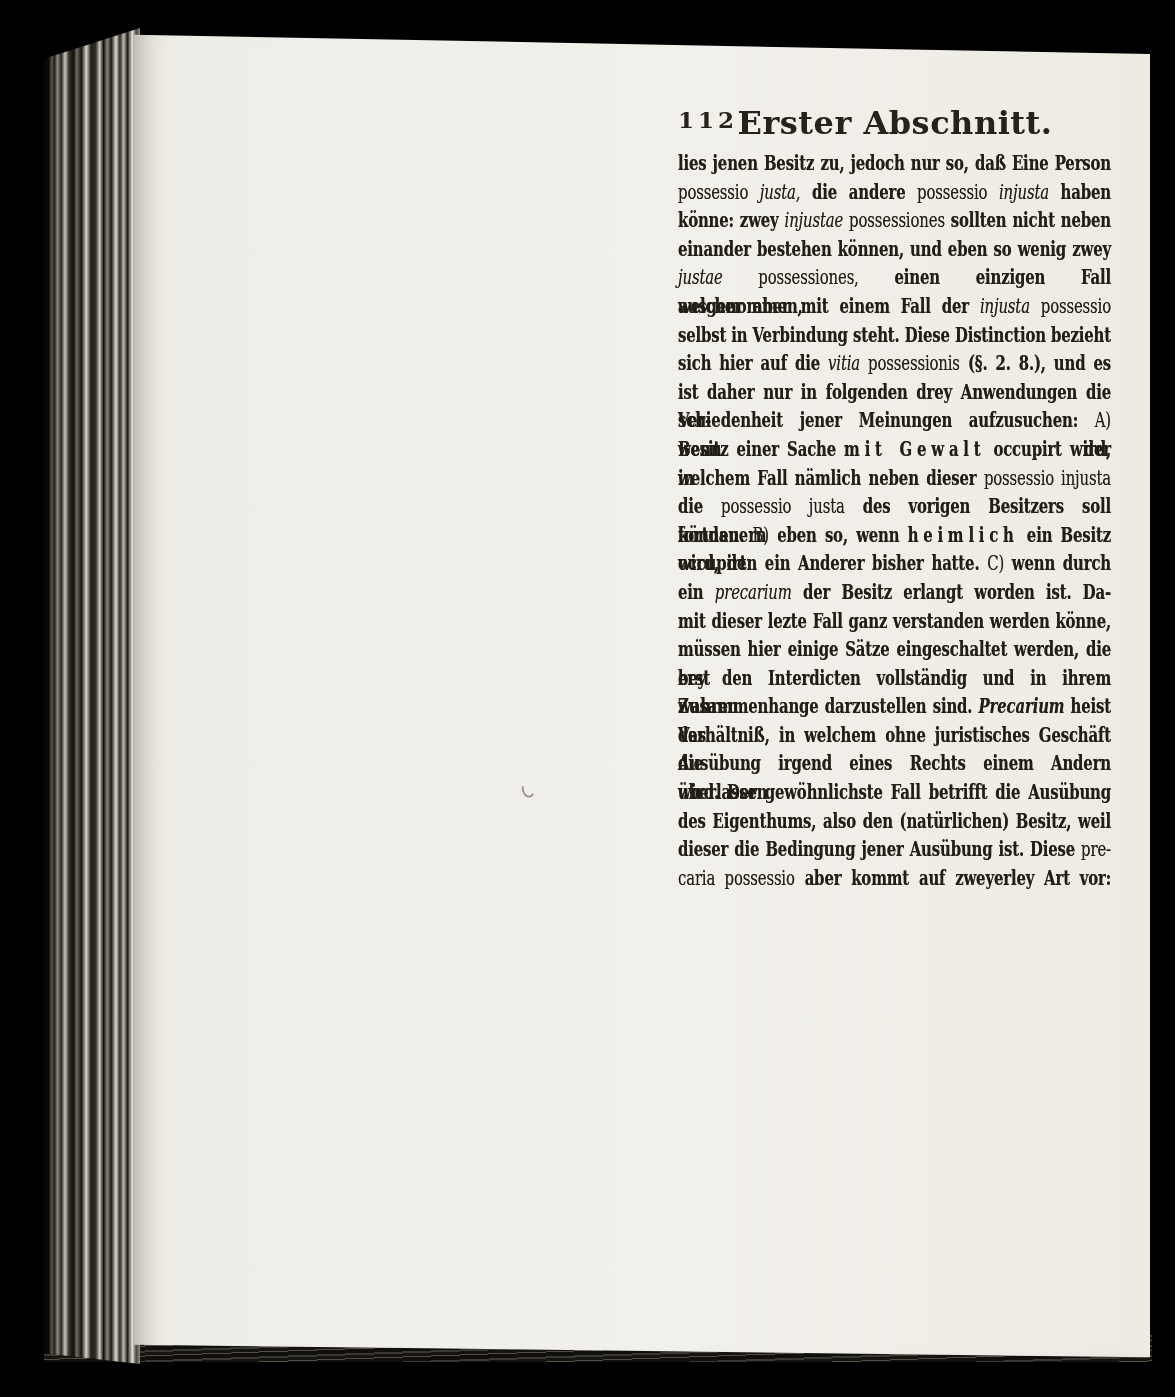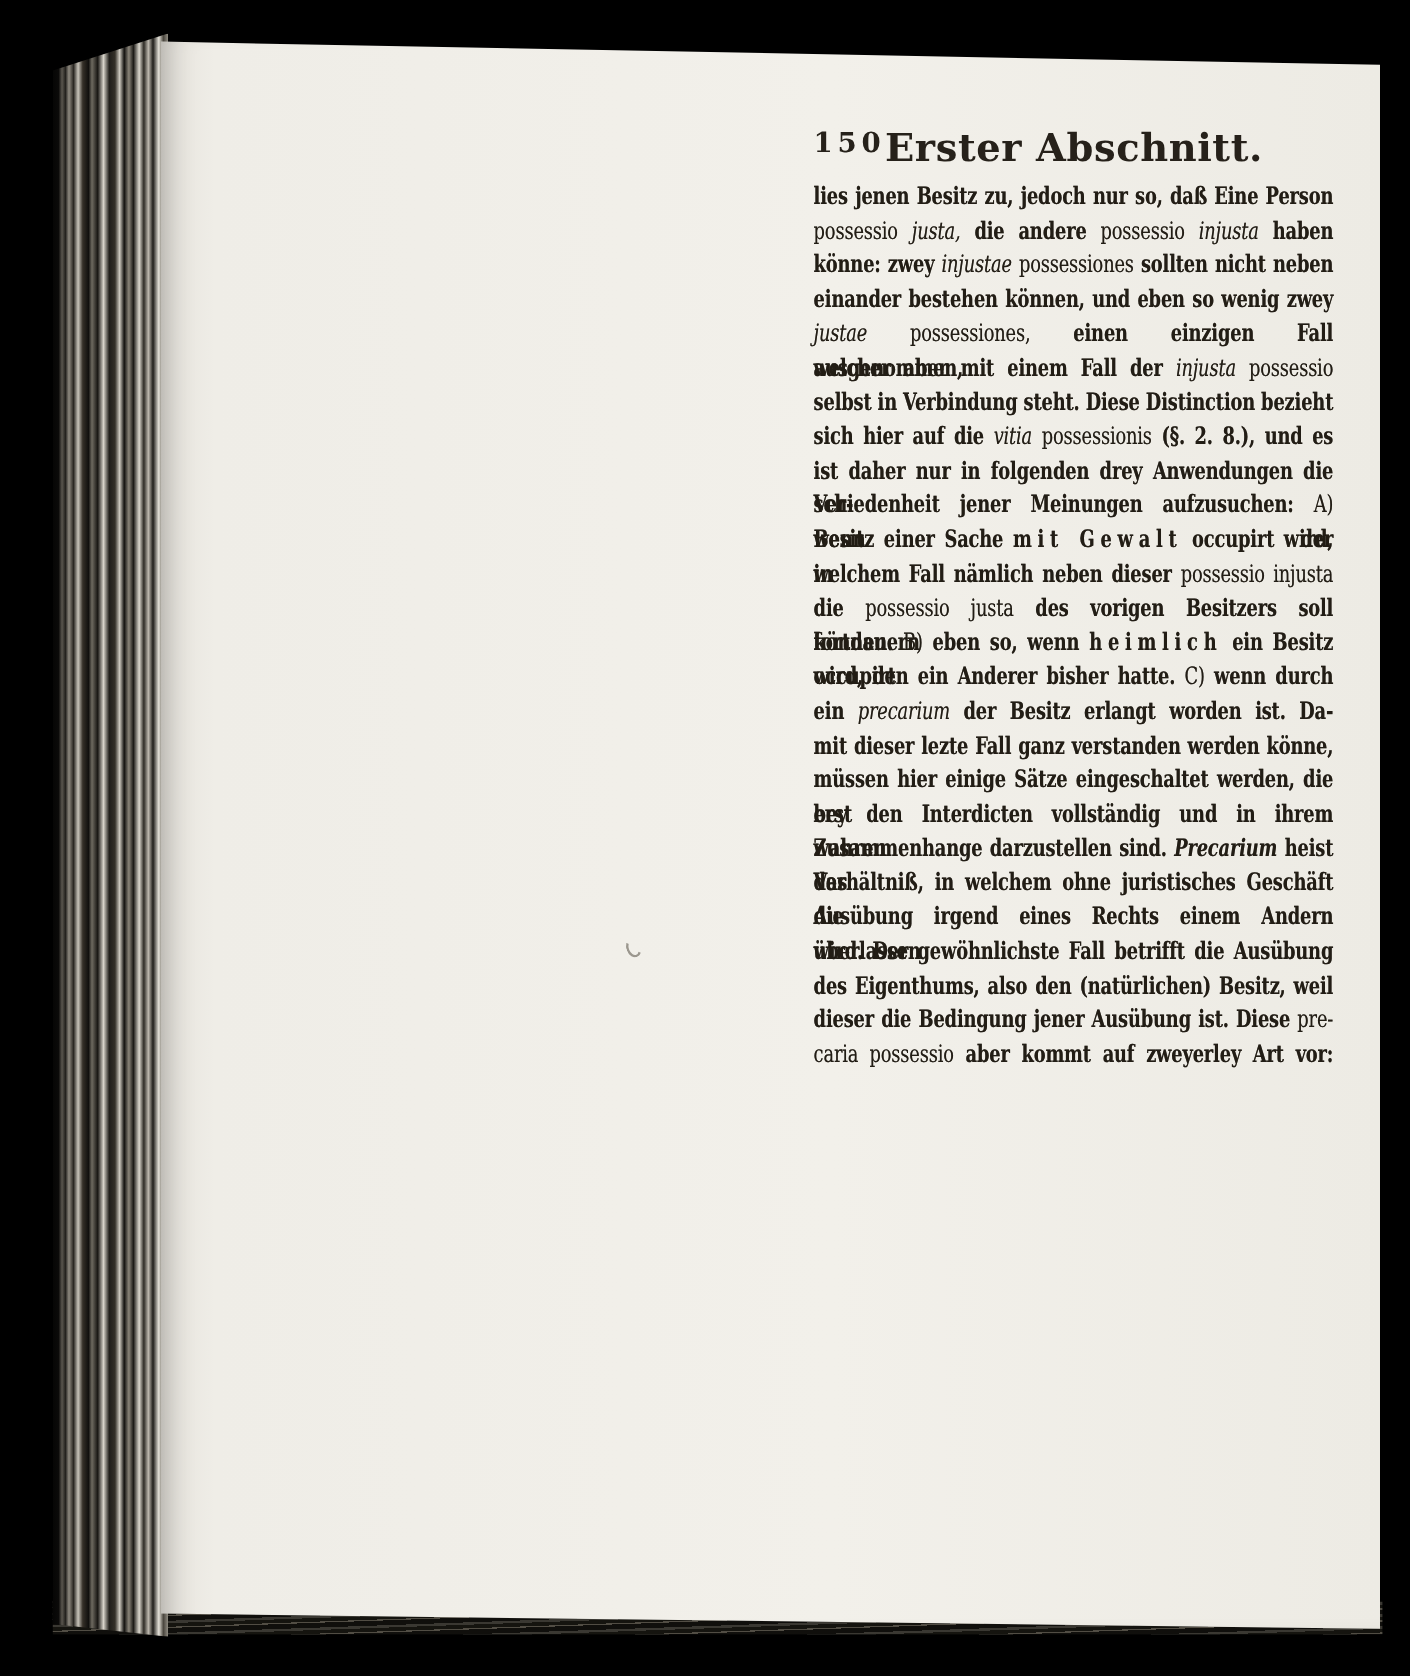--- a/index.html
+++ b/index.html
@@ -81,21 +81,21 @@
 
   <div class="bottom-edges"></div>
 
   <div class="left-edges"></div>
 
   <div class="page">
 
     <div class="top-specks"></div>
 
     <div class="pg-head">
-      <span class="pg-num">150</span>
+      <span class="pg-num">112</span>
       <span class="run-head">Erster Abschnitt.</span>
     </div>
 
     <div class="body-text">
         <div class="line"><span class="seg-f">lies jenen Besitz zu, jedoch nur so, daß Eine Person</span></div>
         <div class="line"><span class="seg-a">possessio</span> <span class="seg-i">justa,</span> <span class="seg-f">die andere</span> <span class="seg-a">possessio</span> <span class="seg-i">injusta</span> <span class="seg-f">haben</span></div>
         <div class="line"><span class="seg-f">könne: zwey</span> <span class="seg-i">injustae</span> <span class="seg-a">possessiones</span> <span class="seg-f">sollten nicht neben</span></div>
         <div class="line"><span class="seg-f">einander bestehen können, und eben so wenig zwey</span></div>
         <div class="line"><span class="seg-i">justae</span> <span class="seg-a">possessiones,</span> <span class="seg-f">einen einzigen Fall ausgenommen,</span></div>
         <div class="line"><span class="seg-f">welcher aber mit einem Fall der</span> <span class="seg-i">injusta</span> <span class="seg-a">possessio</span></div>

